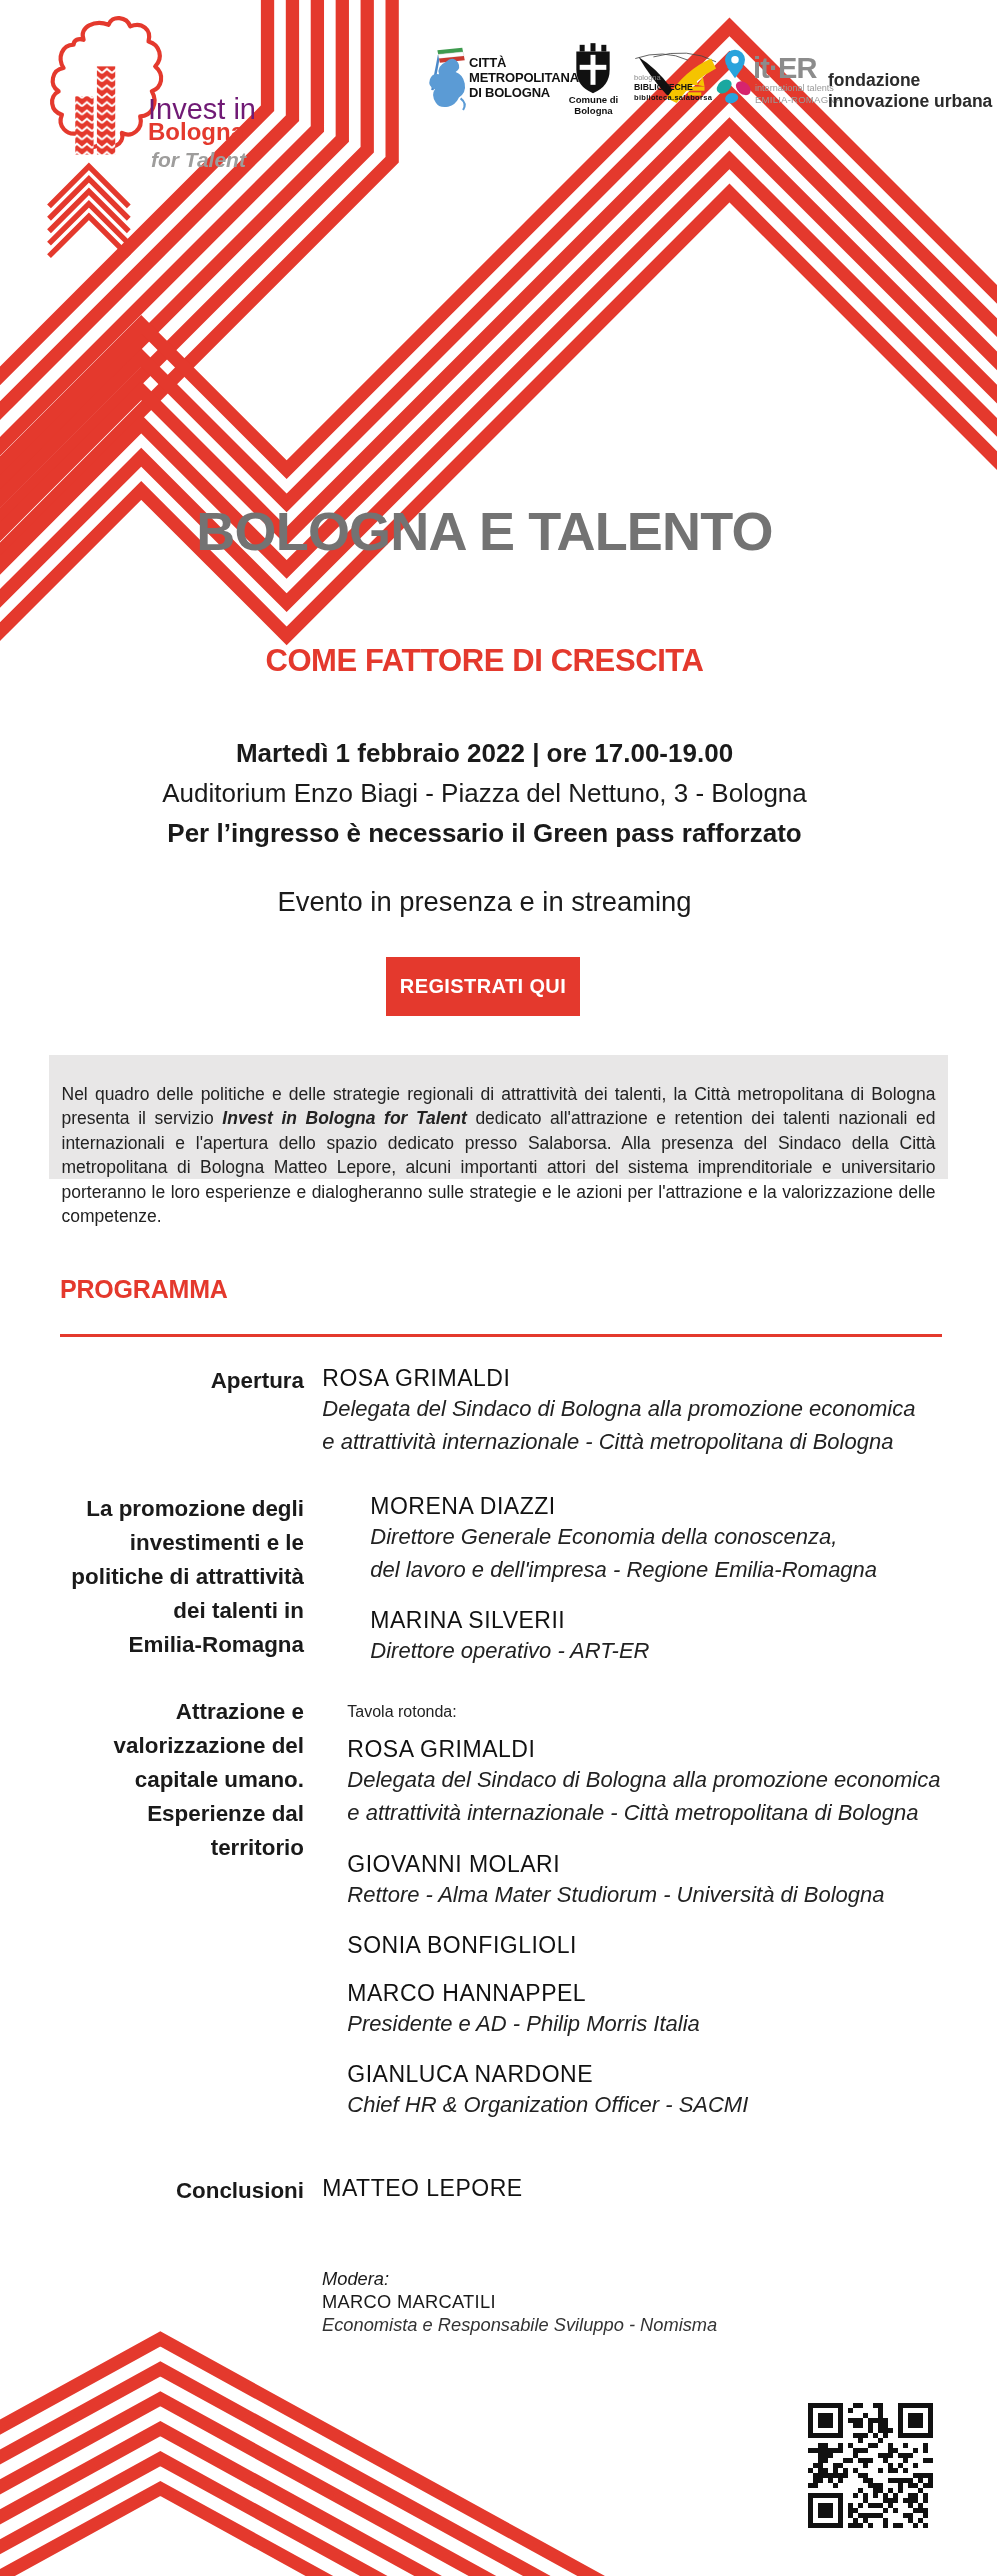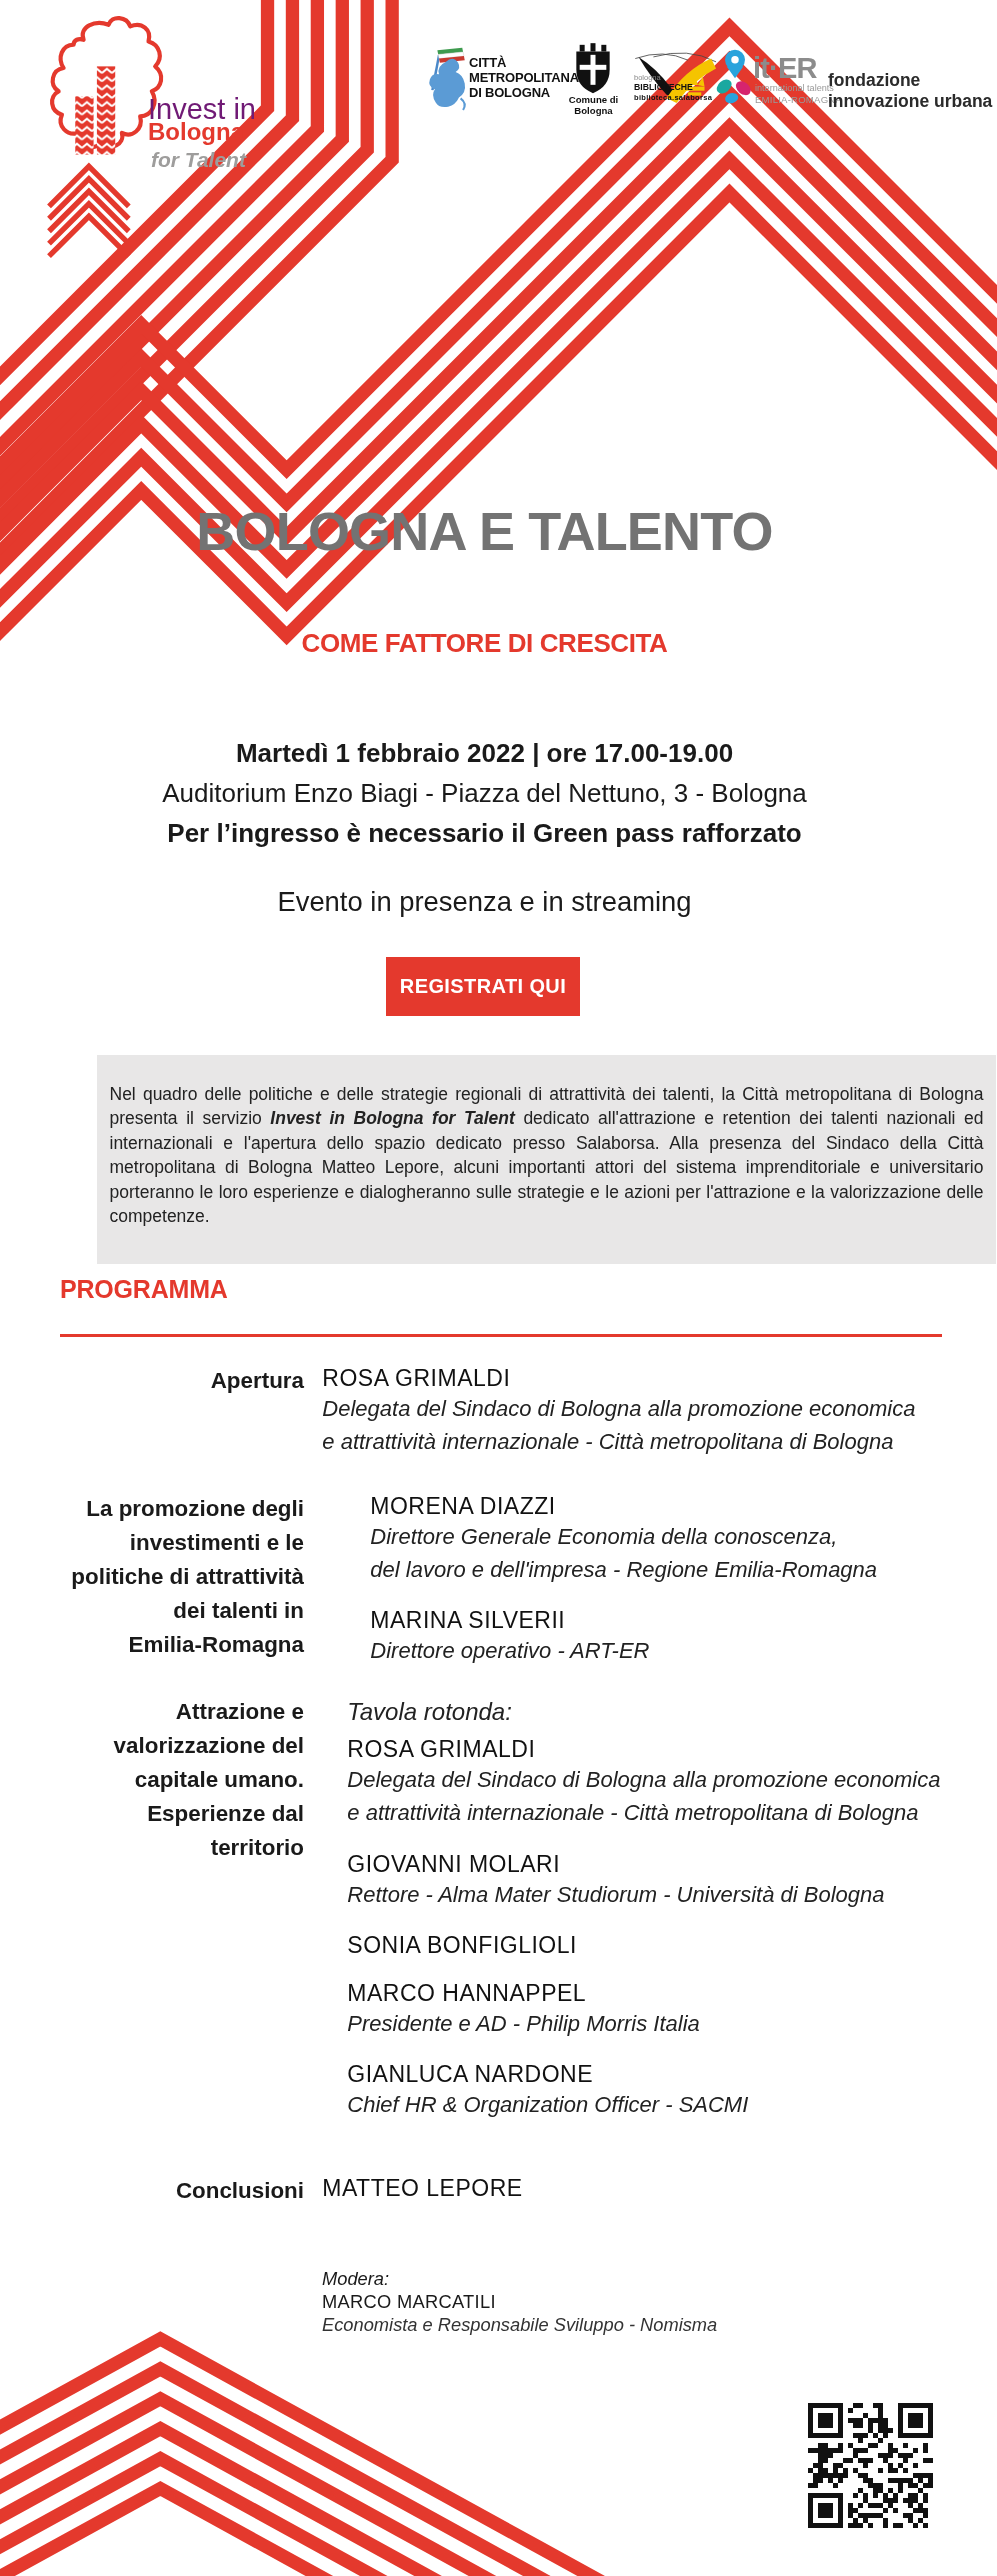--- a/index.html
+++ b/index.html
@@ -6,46 +6,46 @@
   .canvas{position:relative;width:997px;height:2576px;background:#ffffff;overflow:hidden;
           font-family:"Liberation Sans",sans-serif;color:#1a1a1a;}
   .abs{position:absolute;}
   svg{display:block;}
   .deco{position:absolute;left:0;pointer-events:none;}
 
   
   .cline{position:absolute;left:0;width:969px;text-align:center;}
   .title{top:500px;font-size:54px;font-weight:800;letter-spacing:-0.8px;color:#737373;}
   .sub1{top:602px;font-size:31px;font-weight:800;letter-spacing:-0.4px;color:#E4392D;}
-  .sub2{top:628px;font-size:26px;font-weight:800;letter-spacing:-0.4px;color:#E4392D;}
+  .sub2{top:643px;font-size:31px;font-weight:800;letter-spacing:-0.4px;color:#E4392D;}
   .dateline{top:738px;font-size:26px;font-weight:700;}
   .venueline{top:778px;font-size:26px;font-weight:400;}
   .gpline{top:818px;font-size:26px;font-weight:700;}
   .streamline{top:886px;font-size:27.4px;font-weight:400;}
 
   .regbtn{position:absolute;left:386px;top:957px;width:194px;height:59px;background:#E4392D;
           color:#fff;font-size:20px;font-weight:700;letter-spacing:0.4px;border:none;cursor:pointer;
           display:flex;align-items:center;justify-content:center;font-family:"Liberation Sans",sans-serif;}
 
-  .introbox{position:absolute;left:49px;top:1055px;width:899px;height:209px;background:#E8E7E7;box-sizing:border-box;
-            padding:26.6px 12.5px 0 12.5px;margin-left:48px;}
+  .introbox{position:absolute;left:49px;top:1055px;width:899px;height:124px;background:#E8E7E7;box-sizing:border-box;
+            padding:26.6px 12.5px 0 12.5px;}
   .introbox p{margin:0;font-size:17.5px;line-height:24.5px;text-align:justify;color:#222;}
   .introbox .em{font-weight:700;font-style:italic;}
 
   .progheading{position:absolute;left:60px;top:1275px;font-size:25px;font-weight:800;color:#E4392D;letter-spacing:-0.2px;}
   .progline{position:absolute;left:60px;top:1334px;width:882px;height:3.3px;background:#E4392D;}
 
   .prow{position:absolute;left:60px;width:882px;display:flex;}
   .plabel{width:244px;text-align:right;font-size:22.4px;font-weight:700;line-height:34px;flex:none;}
   .pcontent{margin-left:18.3px;flex:1;}
   .entry{margin-bottom:20px;}
   .entry.wide{margin-bottom:21.6px;}
   .pname{font-size:23px;font-weight:400;letter-spacing:0.5px;line-height:28px;color:#111;}
   .prole{font-size:22px;font-style:italic;font-weight:400;line-height:33px;color:#222;}
-  .plead{font-size:24px;font-style:italic;line-height:33px;margin-bottom:6.6px;color:#222;}
+  .plead{font-size:16px;line-height:33px;margin-bottom:6.6px;color:#222;}
   .modblock{position:absolute;left:322px;top:2267px;}
   .modblock .mlead{font-size:18.3px;font-style:italic;line-height:23px;}
   .modblock .mname{font-size:18.3px;letter-spacing:0.3px;line-height:23px;}
   .modblock .mrole{font-size:18.3px;font-style:italic;line-height:23px;color:#333;}
 
   
   .citta-text{position:absolute;left:469px;top:55px;font-size:13px;font-weight:700;line-height:15px;letter-spacing:-0.2px;color:#111;}
   .comune-text{position:absolute;left:552px;top:94px;width:83px;text-align:center;font-size:9.6px;font-weight:700;color:#111;}
   .bib-t1{position:absolute;left:634px;top:73px;font-size:7.5px;color:#888;}
   .bib-t2{position:absolute;left:634px;top:82px;font-size:8.7px;font-weight:700;color:#111;}

